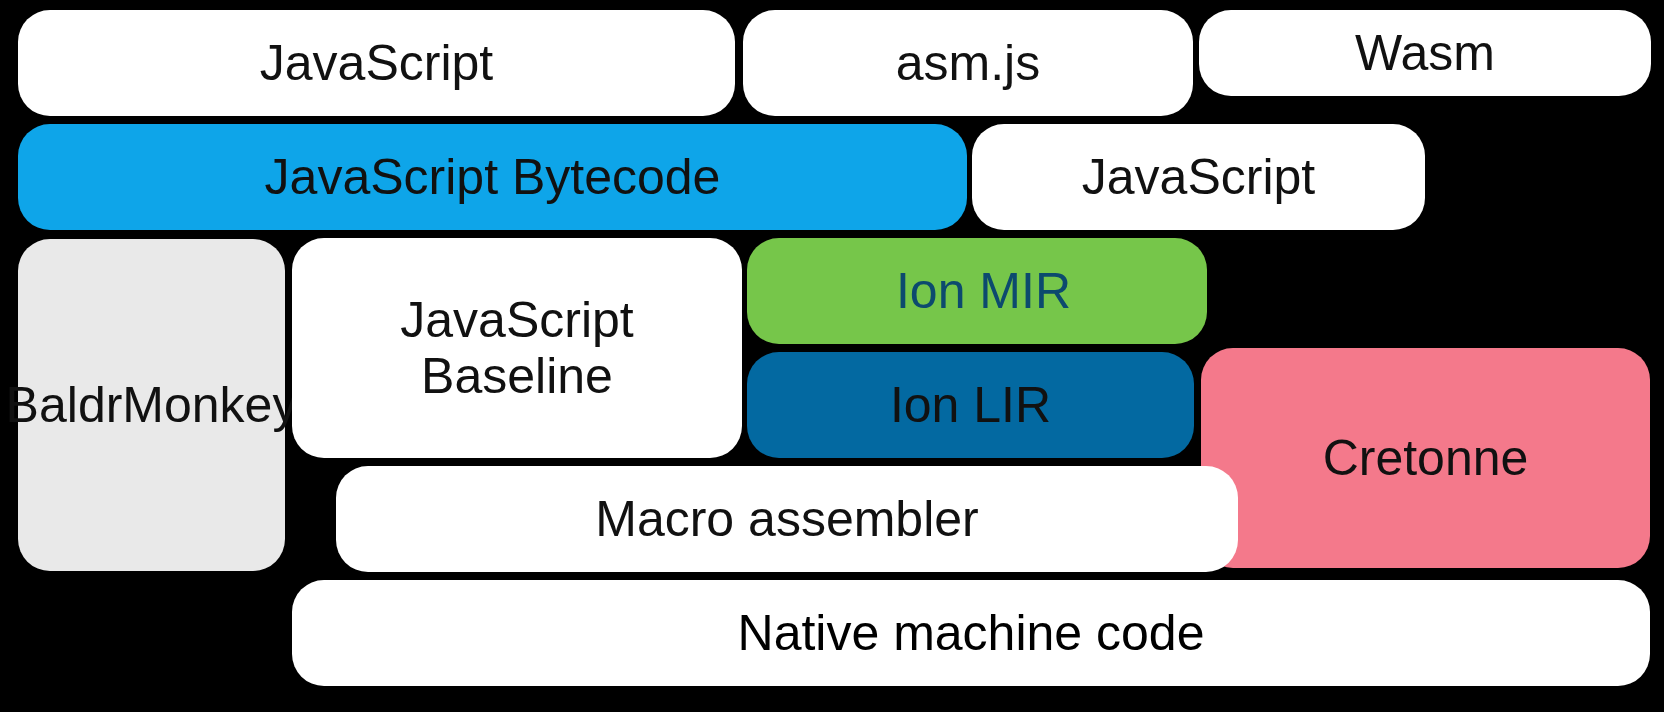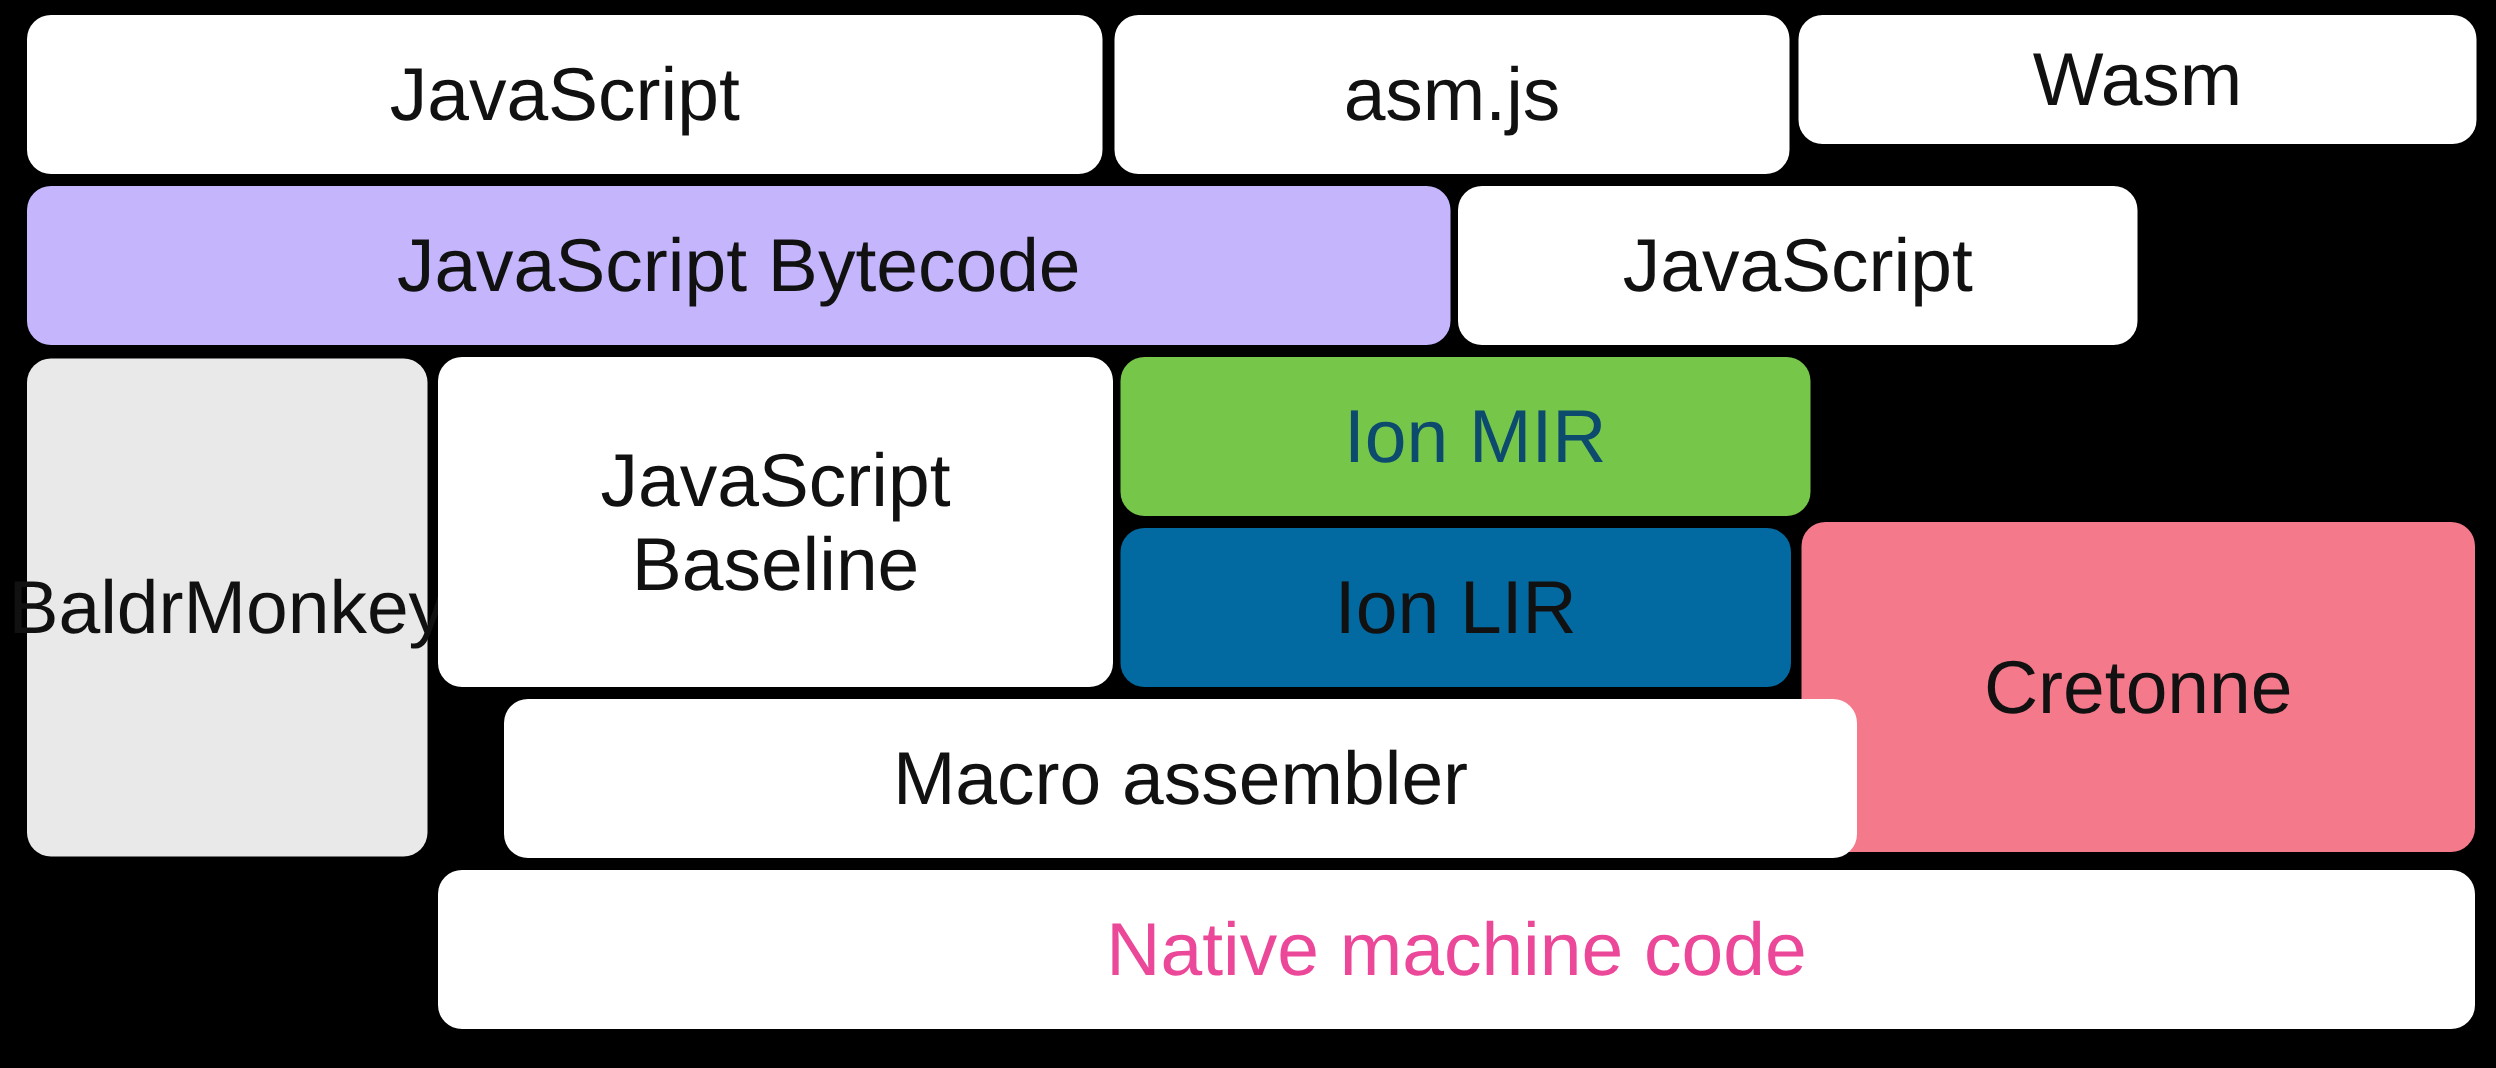--- a/index.html
+++ b/index.html
@@ -10,21 +10,21 @@
   .canvas {
     position: relative;
     width: 1664px;
     height: 712px;
     background: #000000;
     overflow: hidden;
     font-family: "Liberation Sans", sans-serif;
   }
   .box {
     position: absolute;
-    border-radius: 16px;
+    border-radius: 32px;
     display: flex;
     align-items: center;
     justify-content: center;
     text-align: center;
     color: #111111;
     font-size: 50px;
     background: #ffffff; 
   }
   .box .label {
     white-space: pre-line;
@@ -54,21 +54,21 @@
   </div>
 
   <div class="box" id="box-asmjs" style="background: rgb(255, 255, 255); color: rgb(17, 17, 17);">
     <span class="label">asm.js</span>
   </div>
 
   <div class="box" id="box-wasm" style="background: rgb(255, 255, 255); color: rgb(17, 17, 17);">
     <span class="label">Wasm</span>
   </div>
 
-  <div class="box" id="box-javascript-bytecode" style="background: #c4b5fd; color: rgb(17, 17, 17);">
+  <div class="box" id="box-javascript-bytecode" style="background: #0ea5e9; color: rgb(17, 17, 17);">
     <span class="label">JavaScript Bytecode</span>
   </div>
 
   <div class="box" id="box-baldrmonkey" style="background: rgb(255, 255, 255); color: rgb(17, 17, 17);">
     <span class="label">JavaScript</span>
   </div>
 
   <div class="box" id="box-interpreter" style="background: rgb(233, 233, 233); color: rgb(17, 17, 17);">
     <span class="label">BaldrMonkey</span>
   </div>
@@ -87,17 +87,17 @@
   </div>
 
   <div class="box" id="box-cretonne" style="background: rgb(244, 121, 139); color: rgb(17, 17, 17);">
     <span class="label">Cretonne</span>
   </div>
 
   <div class="box" id="box-macro-assembler" style="background: rgb(255, 255, 255); color: rgb(17, 17, 17);">
     <span class="label">Macro assembler</span>
   </div>
 
-  <div class="box" id="box-native-machine-code" style="background: rgb(255, 255, 255); color: #ec4899;">
+  <div class="box" id="box-native-machine-code" style="background: rgb(255, 255, 255); color: #000000;">
     <span class="label">Native machine code</span>
   </div>
 
 </div>
 
 </body></html>

